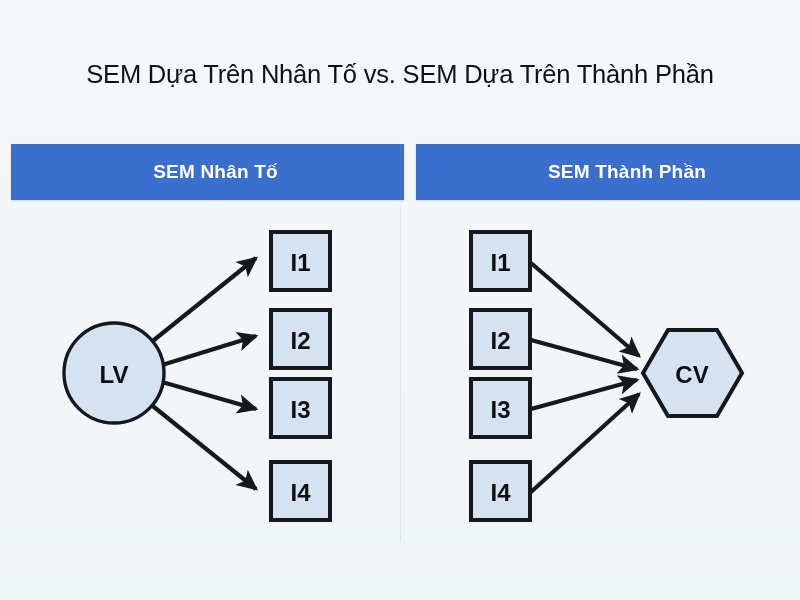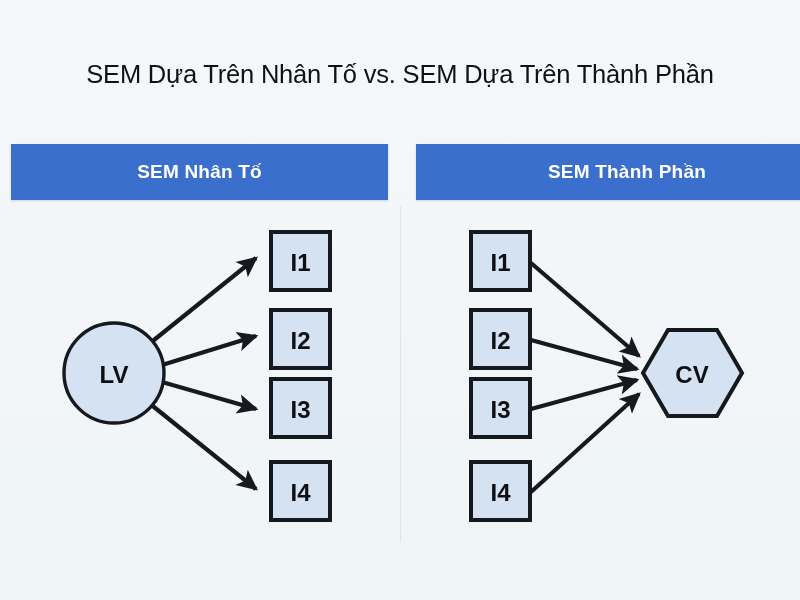--- a/index.html
+++ b/index.html
@@ -39,21 +39,21 @@
   .headerbar {
     position: absolute;
     top: 144px;
     height: 56px;
     background: #3a6fce;
     box-shadow: 0 1px 2px rgba(40,60,90,0.18);
     display: flex;
     align-items: center;
     justify-content: center;
   }
-  .headerbar.left  { left: 11px;  width: 377px; }
+  .headerbar.left  { left: 11px;  width: 377px; padding-left: 16px; }
   .headerbar.right { left: 416px; width: 422px; }
   .headerbar-label {
     color: #ffffff;
     font-size: 19px;
     font-weight: bold;
     letter-spacing: 0.2px;
     white-space: nowrap;
   }
 
   

